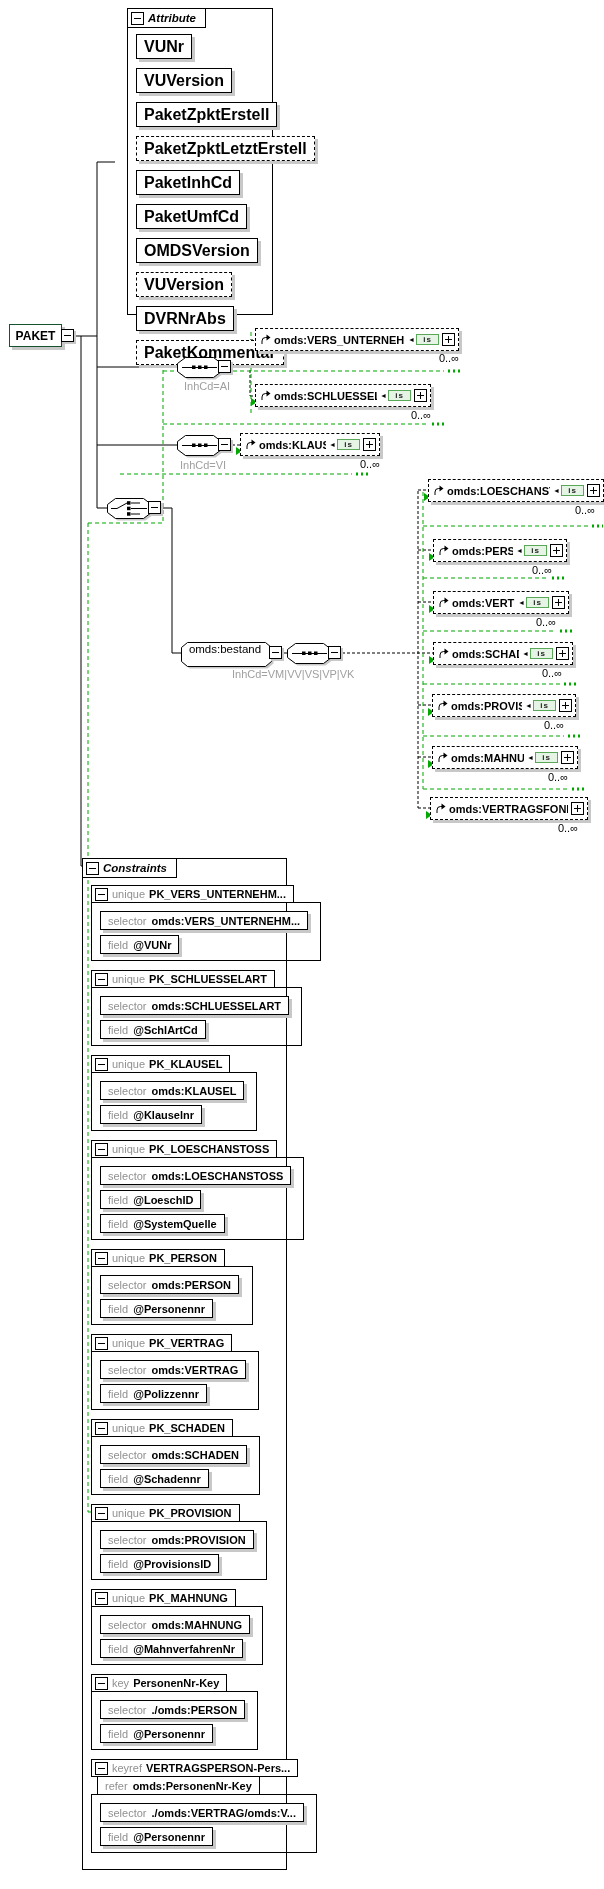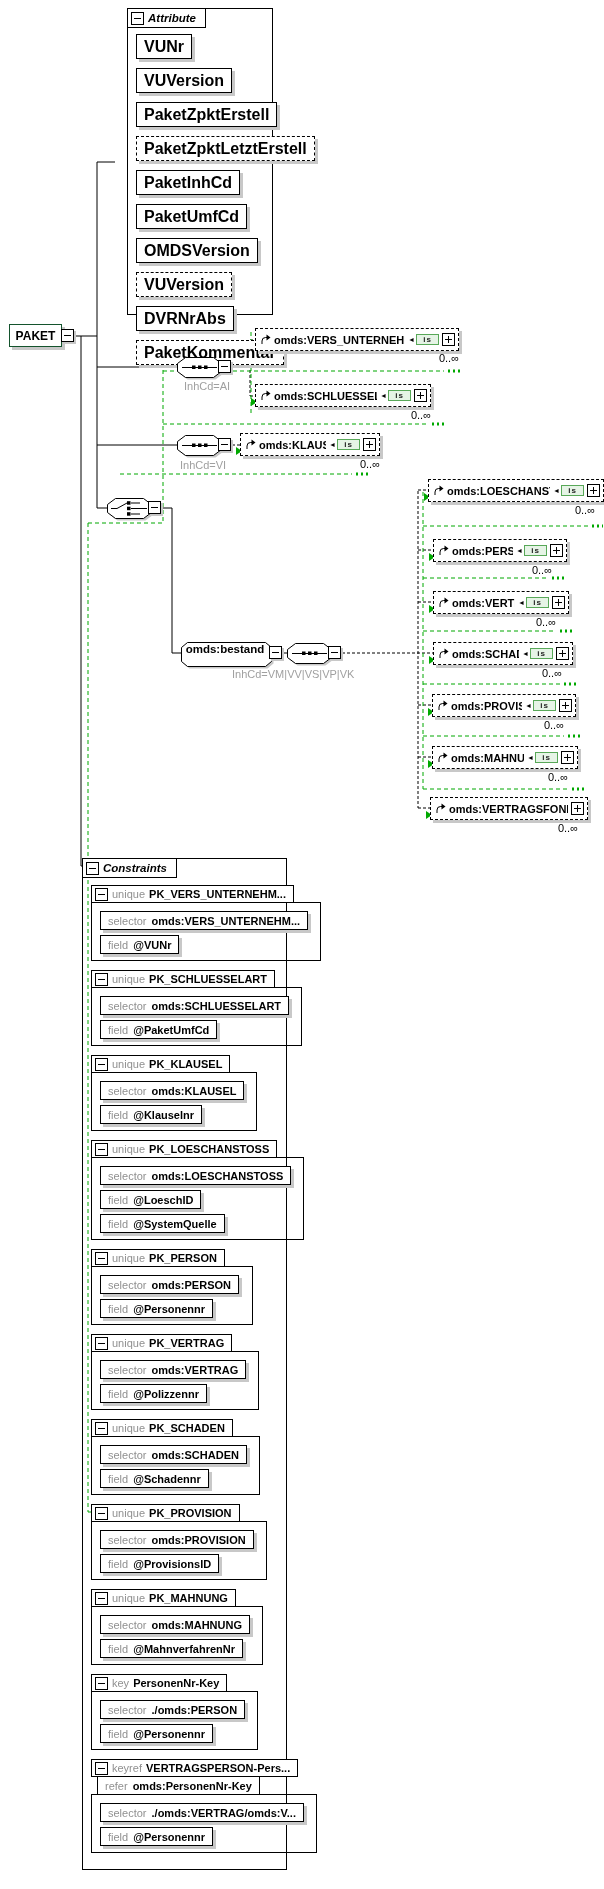--- a/index.html
+++ b/index.html
@@ -38,21 +38,21 @@
   .refarrow { flex:none; width:11px; height:11px; }
   .iswrap { display:flex; align-items:center; gap:1px; flex:none; }
   .lref { font-size:7px; line-height:1; }
   .isbox { box-sizing:border-box; width:23px; height:11px; border:1px solid #58a858; background:#e6f4e6;
     font-size:8px; font-weight:bold; letter-spacing:1px; display:flex; align-items:center;
     justify-content:center; color:#222; }
 
   .occ { position:absolute; width:44px; text-align:right; font-size:11px; }
   .cond { position:absolute; color:#a0a0a0; font-size:11px; white-space:nowrap; }
   .comp { position:absolute; }
-  .bestand-lbl { position:absolute; left:0; top:3px; width:90px; text-align:center; font-weight:bold;
+  .bestand-lbl { position:absolute; left:0; top:3px; width:90px; text-align:center; font-weight:normal;
     font-size:11.5px; }
 
   
   .cblocks { position:absolute; left:0; top:26px; right:0; }
   .cblock { margin:0 0 9px 8px; }
   .ctab { position:relative; z-index:2; display:flex; width:fit-content; align-items:center; gap:4px;
     height:18px; box-sizing:border-box; border:1px solid #000; background:#fff; padding:0 7px 0 3px; }
   .ckind { color:#909090; font-size:11px; }
   .cname { font-weight:bold; font-size:11px; white-space:nowrap; }
   .cbody { position:relative; margin-top:-1px; width:fit-content; min-width:140px; border:1px solid #000;
@@ -396,21 +396,21 @@
           <span class="ckind">unique</span>
           <span class="cname">PK_SCHLUESSELART</span>
         </div>
         <div class="cbody">
           <div class="crow">
               <span class="ckw">selector</span>
               <span class="cval">omds:SCHLUESSELART</span>
             </div>
           <div class="crow">
               <span class="ckw">field</span>
-              <span class="cval">@PaketUmfCd</span>
+              <span class="cval">@SchlArtCd</span>
             </div>
         </div>
       </div>
 
       <div class="cblock">
         <div class="ctab">
           <span class="xp"></span>
           <span class="ckind">unique</span>
           <span class="cname">PK_KLAUSEL</span>
         </div>

